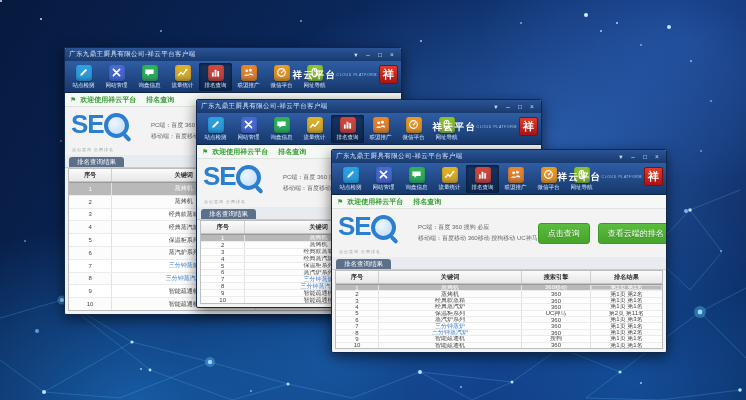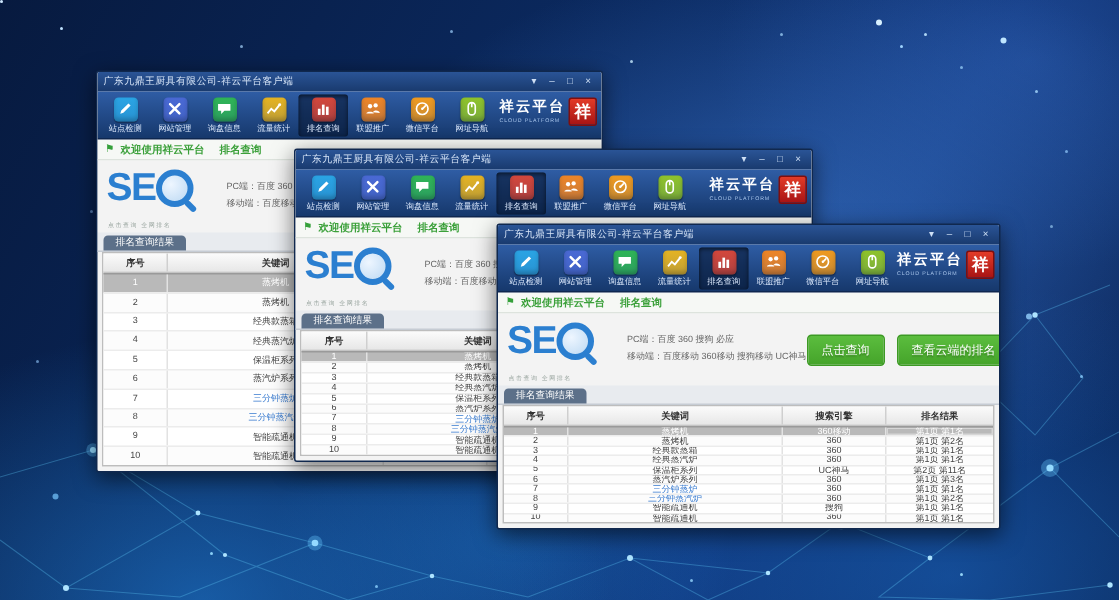--- a/index.html
+++ b/index.html
@@ -31,21 +31,21 @@
   .controls{margin-left:auto;display:flex;gap:2px}
   .ctrl{font-size:6.5px;color:#cfe0f5;width:10px;height:10px;line-height:10px;text-align:center;cursor:pointer}
   .toolbar{flex:0 0 31px;background:linear-gradient(#2f5da5,#16386c);position:relative;display:flex;align-items:center;padding:0 2px;border-bottom:1px solid #0e2750}
   .tb-item{width:33px;height:28px;display:flex;flex-direction:column;align-items:center;justify-content:center;border-radius:2px;cursor:pointer}
   .tb-item.sel{background:rgba(6,20,46,.55);box-shadow:inset 0 1px 3px rgba(0,0,0,.6)}
   .tb-ico{width:16px;height:16px;border-radius:3px;display:flex;align-items:center;justify-content:center;
     box-shadow:inset 0 -2px 3px rgba(0,0,0,.2),0 1px 1px rgba(0,0,0,.35)}
   .tb-ico svg{width:11px;height:11px;display:block}
   .tb-lbl{font-size:5.5px;color:#dbe8fc;margin-top:1px;white-space:nowrap}
   .brand{position:absolute;right:3px;top:4px;display:flex;align-items:center;gap:2px}
-  .brand-txt{display:flex;flex-direction:column;}
+  .brand-txt{display:flex;align-items:center}
   .brand-name{color:#fff;font-size:9.5px;font-weight:bold;letter-spacing:1.5px;line-height:1;white-space:nowrap}
   .brand-sub{color:#a9c6ec;font-size:3.5px;letter-spacing:.6px;margin-top:1px;white-space:nowrap}
   .seal{width:17px;height:17px;background:linear-gradient(#e23b28,#a81414);border:1px solid #7e0f0f;border-radius:2px;
     color:#fff;font-size:11px;font-weight:bold;display:flex;align-items:center;justify-content:center}
   .greenbar{flex:0 0 13px;background:#f6f8f5;border-bottom:1px solid #dde3dd;display:flex;align-items:center;gap:4px;padding:0 5px}
   .flag{color:#35a03a;font-size:7px;line-height:1}
   .gb-text{color:#3ba03a;font-size:7px;font-weight:bold;white-space:nowrap}
   .gb-sec{margin-left:6px}
   .qpanel{flex:0 0 48px;display:flex;align-items:center;padding:0 6px;background:#f3f3f3}
   .seo{flex:0 0 74px;display:flex;align-items:flex-start;position:relative;height:36px}

